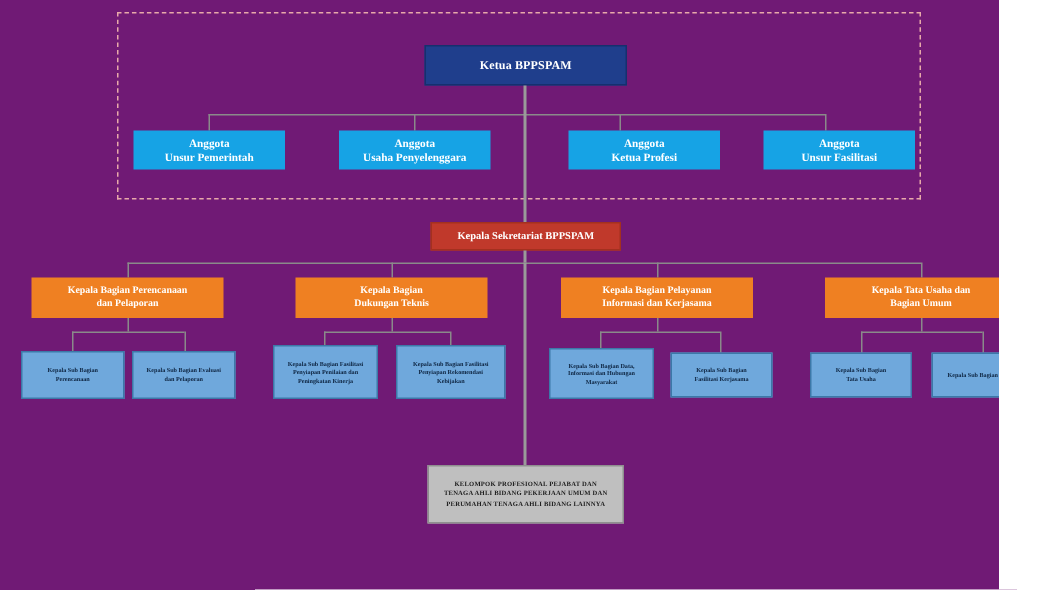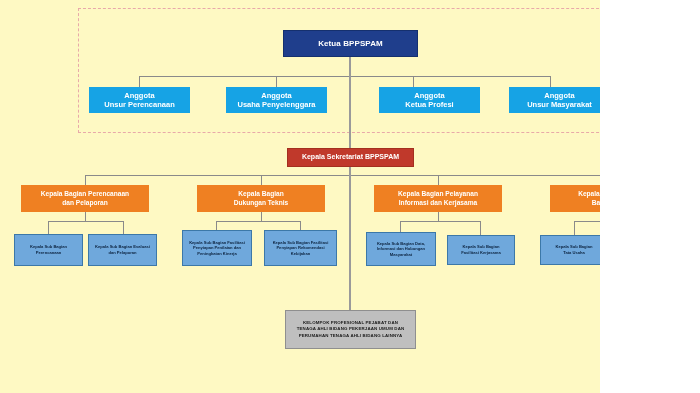--- a/index.html
+++ b/index.html
@@ -2,24 +2,24 @@
 <html><head>
 <meta charset="utf-8">
 <style>
   html, body {
     margin: 0;
     padding: 0;
     background: #ffffff;
   }
   #chart-root {
     position: relative;
-    width: 600px;
+    width: 666px;
     height: 393px;
-    background: #fef9c3;
-    font-family: Liberation Sans, sans-serif;
+    background: #701a75;
+    font-family: Liberation Serif, serif;
     overflow: hidden;
   }
 
   
   .node {
     position: absolute;
     box-sizing: border-box;
     display: flex;
     align-items: center;
     justify-content: center;
@@ -115,42 +115,42 @@
   <div class="conn h" style="left:139px; top:76px; width:411px;"></div>
 
   <div class="conn v" style="left:139px; top:76px; height:11px;"></div>
   <div class="conn v" style="left:276px; top:76px; height:11px;"></div>
   <div class="conn v" style="left:413px; top:76px; height:11px;"></div>
   <div class="conn v" style="left:550px; top:76px; height:11px;"></div>
 
   <div class="node member" style="left:89px; top:87px; width:101px; height:26px;">
     <span>
       <span>Anggota</span>
-      <span>Unsur Perencanaan</span>
+      <span>Unsur Pemerintah</span>
     </span>
   </div>
 
   <div class="node member" style="left:226px; top:87px; width:101px; height:26px;">
     <span>
       <span>Anggota</span>
       <span>Usaha Penyelenggara</span>
     </span>
   </div>
 
   <div class="node member" style="left:379px; top:87px; width:101px; height:26px;">
     <span>
       <span>Anggota</span>
       <span>Ketua Profesi</span>
     </span>
   </div>
 
   <div class="node member" style="left:509px; top:87px; width:101px; height:26px;">
     <span>
       <span>Anggota</span>
-      <span>Unsur Masyarakat</span>
+      <span>Unsur Fasilitasi</span>
     </span>
   </div>
 
   <div class="conn thick-v" style="left:349px; top:76px; width:2px; height:72px;"></div>
 
   <div class="node secretary" style="left:287px; top:148px; width:127px; height:19px;">
     <span>Kepala Sekretariat BPPSPAM</span>
   </div>
 
   <div class="conn thick-v" style="left:349px; top:167px; width:2px; height:8px;"></div>

